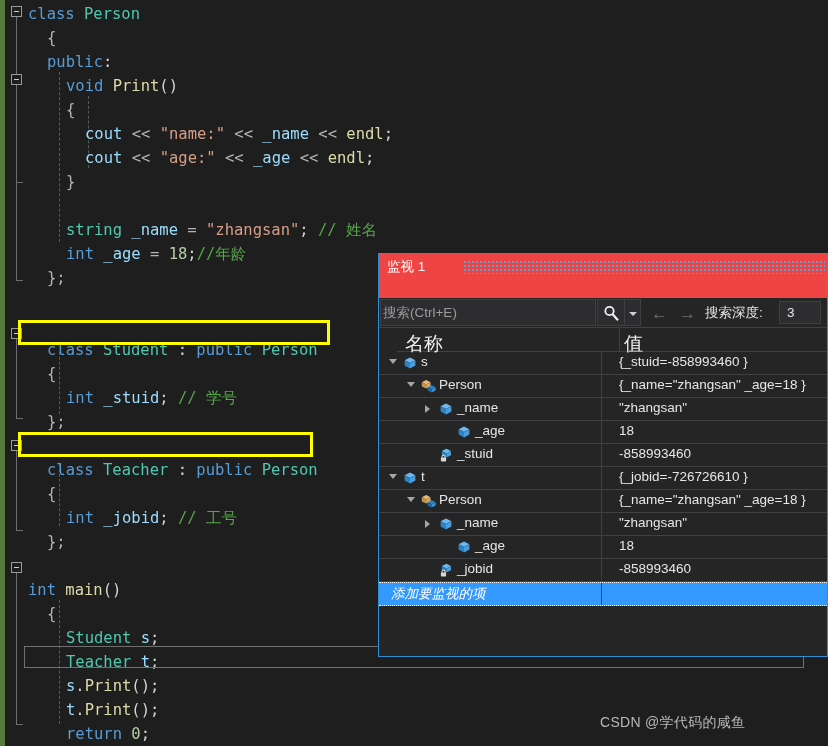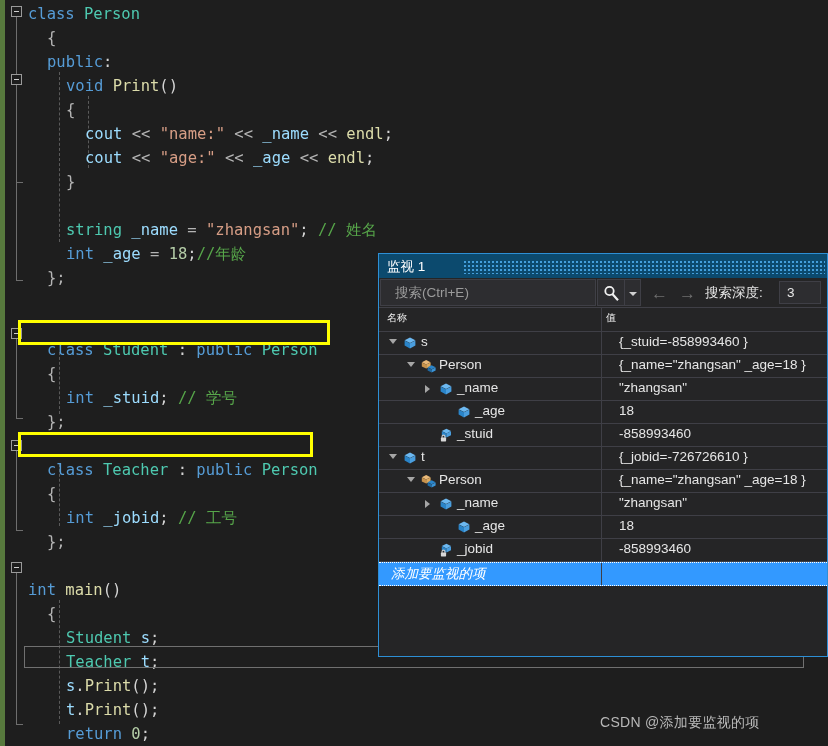--- a/index.html
+++ b/index.html
@@ -36,50 +36,50 @@
   .foldend{position:absolute;width:6px;height:1px;background:#6e6e6e;}
   .guide{position:absolute;width:0;border-left:1px dashed #5a5a5a;}
 
   .hlbox{position:absolute;border:3px solid #ffff00;box-sizing:border-box;}
   .curline{position:absolute;border:1px solid #707070;box-sizing:border-box;}
 
   
   #watch{position:absolute;left:378px;top:253px;width:450px;height:404px;
          background:#252526;border:1px solid #2d8fd5;box-sizing:border-box;
          overflow:hidden;}
-  #watch-tab{height:24px;background:#0c4a6e;position:relative;}
+  #watch-tab{height:44px;background:#ef4444;position:relative;}
   #watch-tab .label{position:absolute;left:8px;top:4px;color:#ffffff;
                     font-size:13.5px;}
   #watch-tab .dots{position:absolute;left:84px;top:6px;right:2px;height:14px;
         background-image:
           radial-gradient(#4aa8e8 0.8px, transparent 0.9px);
         background-size:4px 4px;opacity:.9;}
   #search-bar{height:29px;background:#252526;border-bottom:1px solid #3f3f46;
               position:relative;}
   #search-input{position:absolute;left:1px;top:1px;width:216px;height:27px;
       background:#2d2d30;border:1px solid #3f3f46;box-sizing:border-box;
-      color:#9b9b9b;font-size:13.5px;line-height:25px;padding-left:14px;}
+      color:#9b9b9b;font-size:13.5px;line-height:25px;padding-left:2px;}
   #search-input::placeholder{color:#9b9b9b;opacity:1;}
   .sbtn{position:absolute;top:1px;height:27px;box-sizing:border-box;}
   #search-go{left:218px;width:28px;background:#2d2d30;border:1px solid #3f3f46;}
   #search-go svg{position:absolute;left:5px;top:5px;}
   #search-drop{left:246px;width:16px;background:#2d2d30;border:1px solid #3f3f46;border-left:none;}
   #search-drop .caret{position:absolute;left:4px;top:12px;width:0;height:0;
      border-left:4px solid transparent;border-right:4px solid transparent;
      border-top:4px solid #d0d0d0;}
   .navarrow{position:absolute;top:6px;color:#6f6f6f;font-size:17px;}
   #nav-prev{left:272px;}
   #nav-next{left:300px;}
   #depth-label{position:absolute;left:326px;top:6px;color:#e6e6e6;font-size:13.5px;}
   #depth-value{position:absolute;left:400px;top:3px;width:42px;height:23px;
       background:#2d2d30;border:1px solid #3f3f46;box-sizing:border-box;
       color:#e6e6e6;font-size:13.5px;line-height:21px;padding-left:7px;}
 
   #grid-head{height:23px;background:#252526;border-bottom:1px solid #3f3f46;
-             position:relative;color:#f0f0f0;font-size:10px;}
+             position:relative;color:#f0f0f0;font-size:19px;margin-left:18px;}
   #grid-head .c1{position:absolute;left:8px;top:3px;}
   #grid-head .c2{position:absolute;left:227px;top:3px;}
   #grid-head .sep{position:absolute;left:222px;top:0;width:1px;height:23px;
                   background:#3f3f46;}
 
   .wrow{position:relative;height:22px;border-bottom:1px solid #3f3f46;
         color:#e6e6e6;font-size:13.5px;}
   .wrow .vsep{position:absolute;left:222px;top:0;width:1px;height:22px;
               background:#3f3f46;}
   .wname{position:absolute;top:2px;white-space:nowrap;}
@@ -287,13 +287,13 @@
       </div>
       <div class="wrow sel">
         <span class="vsep"></span>
         <span class="wname" style="left: 12px; text-align: right;">添加要监视的项</span>
         <span class="wval"></span>
       </div>
     </div>
 
 </div>
 
-<div class="watermark">CSDN @添加要监视的项</div>
+<div class="watermark">CSDN @学代码的咸鱼</div>
 
 </body></html>

